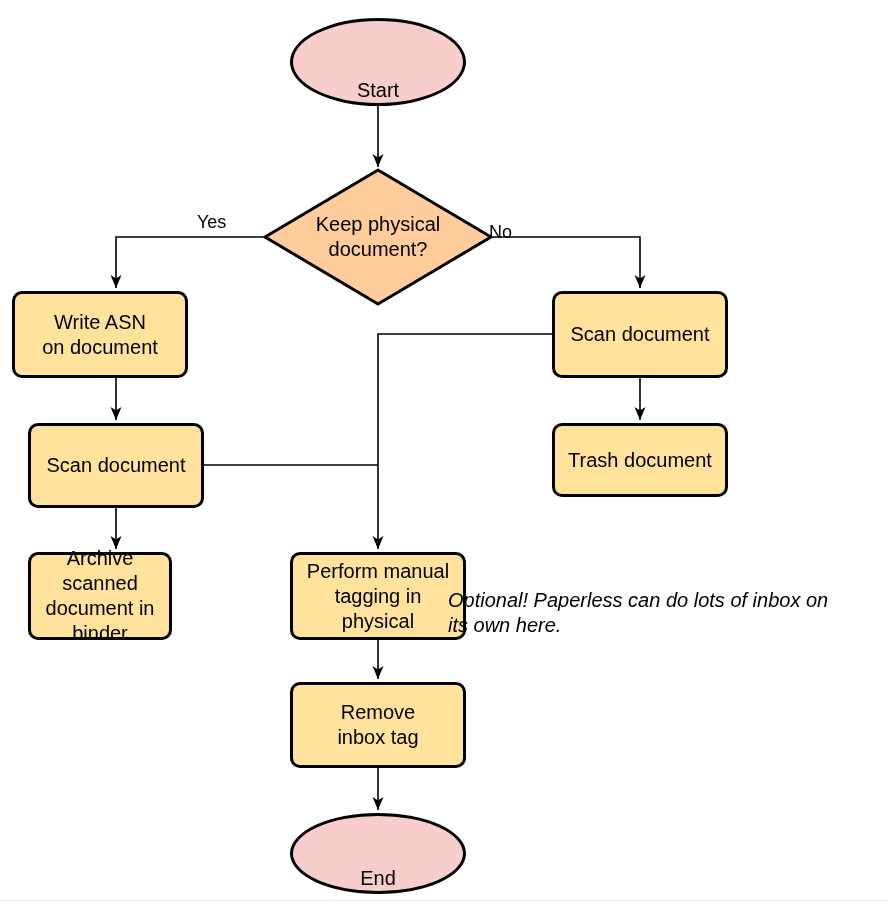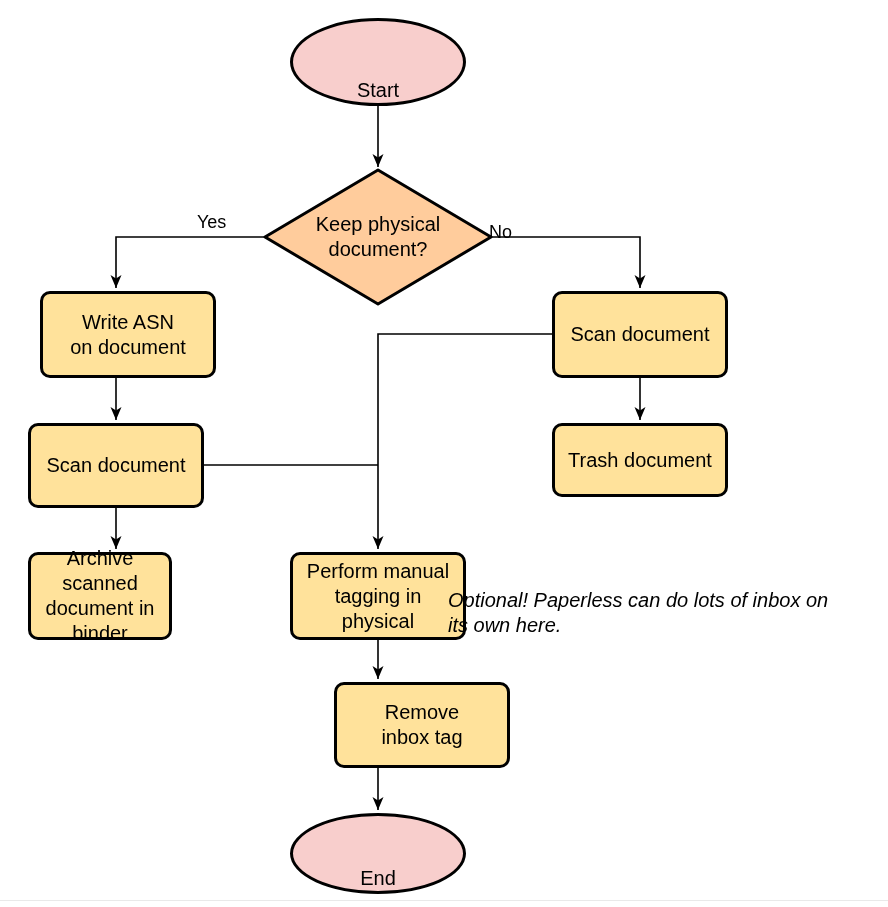--- a/index.html
+++ b/index.html
@@ -120,21 +120,21 @@
   <div class="node ellipse" style="left:290px; top:18px; width:176px; height:88px;">
     <span class="node-label">Start</span>
   </div>
 
   <div class="diamond-label">Keep physical
 document?</div>
 
   <div class="edge-label yes">Yes</div>
   <div class="edge-label no">No</div>
 
-  <div class="node rect" style="left:40px; top:291px; width:176px; height:87px;">
+  <div class="node rect" style="left:12px; top:291px; width:176px; height:87px;">
     <span class="node-label">Write ASN
 on document</span>
   </div>
 
   <div class="node rect" style="left:28px; top:423px; width:176px; height:85px;">
     <span class="node-label">Scan document</span>
   </div>
 
   <div class="node rect" style="left:28px; top:552px; width:144px; height:88px;">
     <span class="node-label">Archive scanned
@@ -152,21 +152,21 @@
 
   <div class="node rect" style="left:290px; top:552px; width:176px; height:88px;">
     <span class="node-label">Perform manual
 tagging in
 physical</span>
   </div>
 
   <div class="annotation">Optional! Paperless can do lots of inbox on
 its own here.</div>
 
-  <div class="node rect" style="left:290px; top:682px; width:176px; height:86px;margin-left:44px;">
+  <div class="node rect" style="left:290px; top:682px; width:176px; height:86px;">
     <span class="node-label">Remove
 inbox tag</span>
   </div>
 
   <div class="node ellipse" style="left:290px; top:813px; width:176px; height:81px;">
     <span class="node-label">End</span>
   </div>
 
   <div class="bottom-hairline"></div>
 

